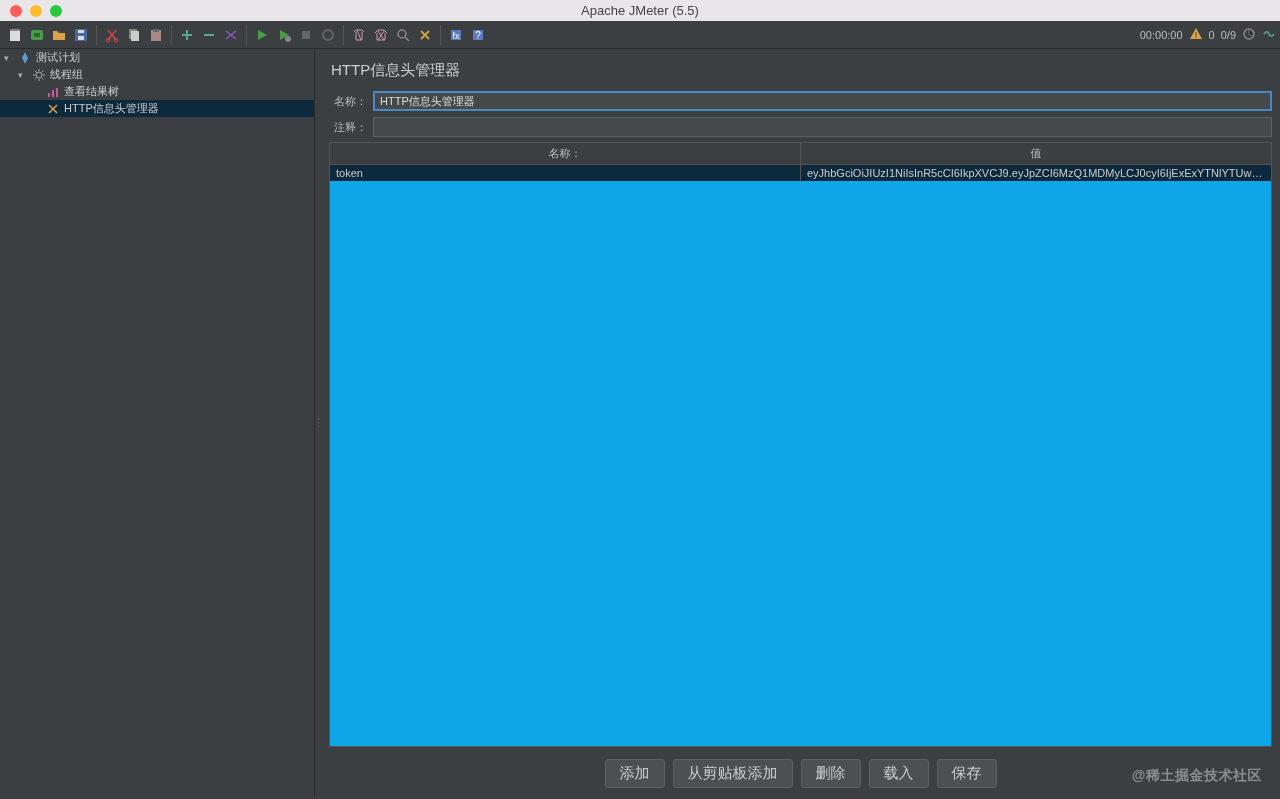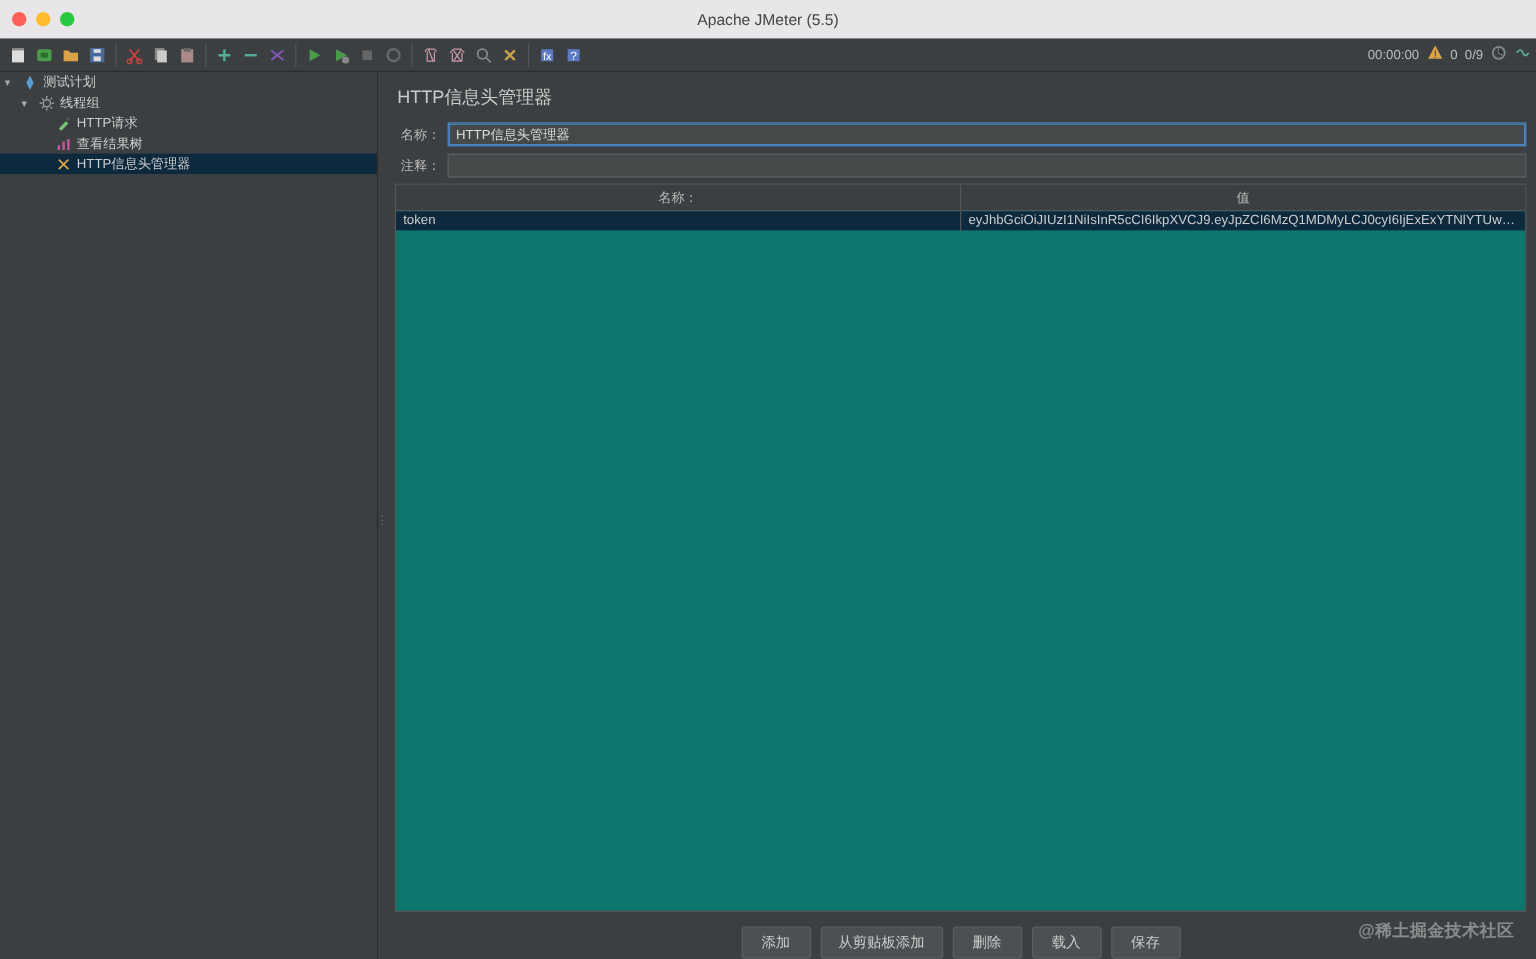--- a/index.html
+++ b/index.html
@@ -1,18 +1,18 @@
 <!DOCTYPE html>
 <html><head>
 <meta charset="utf-8">
 <style>
 * { margin: 0; padding: 0; box-sizing: border-box; font-family: -apple-system, "Helvetica Neue", Arial, sans-serif; }
 body { background: #3c3f41; color: #bbbbbb; font-size: 12px; overflow: hidden; width: 1280px; height: 799px; position: relative; }
 
-.titlebar { height: 32px; background: #e8e6e8; display: flex; align-items: center; position: relative; }
+.titlebar { height: 21px; background: #e8e6e8; display: flex; align-items: center; position: relative; }
 .traffic-lights { display: flex; gap: 8px; padding-left: 10px; }
 .tl { width: 12px; height: 12px; border-radius: 50%; }
 .tl.red { background: #ff5f57; }
 .tl.yellow { background: #ffbd2e; }
 .tl.green { background: #28c940; }
 .title { position: absolute; left: 50%; transform: translateX(-50%); color: #444; font-size: 13px; font-weight: 500; }
 
 .toolbar { height: 28px; background: #3c3f41; border-bottom: 1px solid #2b2b2b; display: flex; align-items: center; padding: 0 4px; }
 .tb-group { display: flex; align-items: center; gap: 0; }
 .tb-sep { width: 1px; height: 20px; background: #555; margin: 0 4px; }
@@ -34,27 +34,27 @@
 .field-row { display: flex; align-items: center; padding: 3px 8px; gap: 6px; }
 .field-label { width: 38px; text-align: right; color: #bbb; font-size: 11px; }
 .field-input { flex: 1; background: #45494a; border: 1px solid #5e6060; color: #ddd; padding: 2px 6px; font-size: 11px; height: 20px; outline: none; }
 .field-input.focused { border: 1px solid #4a88c7; box-shadow: 0 0 0 1px #4a88c7 inset; }
 .section-label { padding: 6px 12px 2px 12px; color: #bbb; font-size: 11px; }
 
 .table-wrap { flex: 1; margin: 2px 8px 4px 8px; border: 1px solid #555; display: flex; flex-direction: column; overflow: hidden; }
 .table-head { display: flex; background: #3c3f41; border-bottom: 1px solid #555; }
 .th { flex: 1; text-align: center; padding: 3px 6px; color: #bbb; font-size: 11px; border-right: 1px solid #555; }
 .th:last-child { border-right: none; }
-.table-body { flex: 1; background: #0f766e; overflow: auto; }
+.table-body { flex: 1; background: #0ea5e9; overflow: auto; }
 .tr { display: flex; background: #0d293e; }
 .td { flex: 1; padding: 2px 6px; color: #ccc; font-size: 11px; border-right: 1px solid #555; white-space: nowrap; overflow: hidden; text-overflow: ellipsis; }
 .td:last-child { border-right: none; }
 
 .btn-row { display: flex; gap: 8px; justify-content: center; padding: 8px; }
-.btn { background: #4c5052; border: 1px solid #5e6060; color: #ccc; padding: 4px 14px; font-size: 12px; cursor: pointer; border-radius: 3px; min-width: 58px; }
+.btn { background: #4c5052; border: 1px solid #5e6060; color: #ccc; padding: 4px 14px; font-size: 15px; cursor: pointer; border-radius: 3px; min-width: 58px; }
 
 .watermark { position: absolute; right: 18px; bottom: 14px; color: rgba(255,255,255,0.4); font-size: 14px; pointer-events: none; letter-spacing: 0.5px; font-weight: bold; }
 </style>
 </head>
 <body>
 
 <div class="titlebar">
   <div class="traffic-lights">
     <div class="tl red"></div>
     <div class="tl yellow"></div>
@@ -230,29 +230,20 @@
           <svg width="14" height="14">
             <circle cx="7" cy="7" r="3" fill="none" stroke="#aaa"></circle>
             <path d="M7 1v2M7 11v2M1 7h2M11 7h2M3 3l1.4 1.4M10 10l1.4 1.4M3 11l1.4-1.4M10 4l1.4-1.4" stroke="#aaa"></path>
           </svg>
         </span>
       <span class="tree-label">线程组</span>
     </div>
     <div class="tree-item" style="padding-left:42px">
       <span class="tree-icon">
           <svg width="14" height="14">
-            <path d="M3 11l6-6 2 2-6 6z" fill="#7ac47a"></path>
-            <circle cx="11" cy="3" r="1.5" fill="#555"></circle>
-          </svg>
-        </span>
-      <span class="tree-label">HTTP请求</span>
-    </div>
-    <div class="tree-item" style="padding-left:42px">
-      <span class="tree-icon">
-          <svg width="14" height="14">
             <rect x="2" y="8" width="2" height="4" fill="#c45a9c"></rect>
             <rect x="6" y="5" width="2" height="7" fill="#c45a9c"></rect>
             <rect x="10" y="3" width="2" height="9" fill="#c45a9c"></rect>
           </svg>
         </span>
       <span class="tree-label">查看结果树</span>
     </div>
     <div class="tree-item selected" style="padding-left:42px">
       <span class="tree-icon">
           <svg width="14" height="14">

